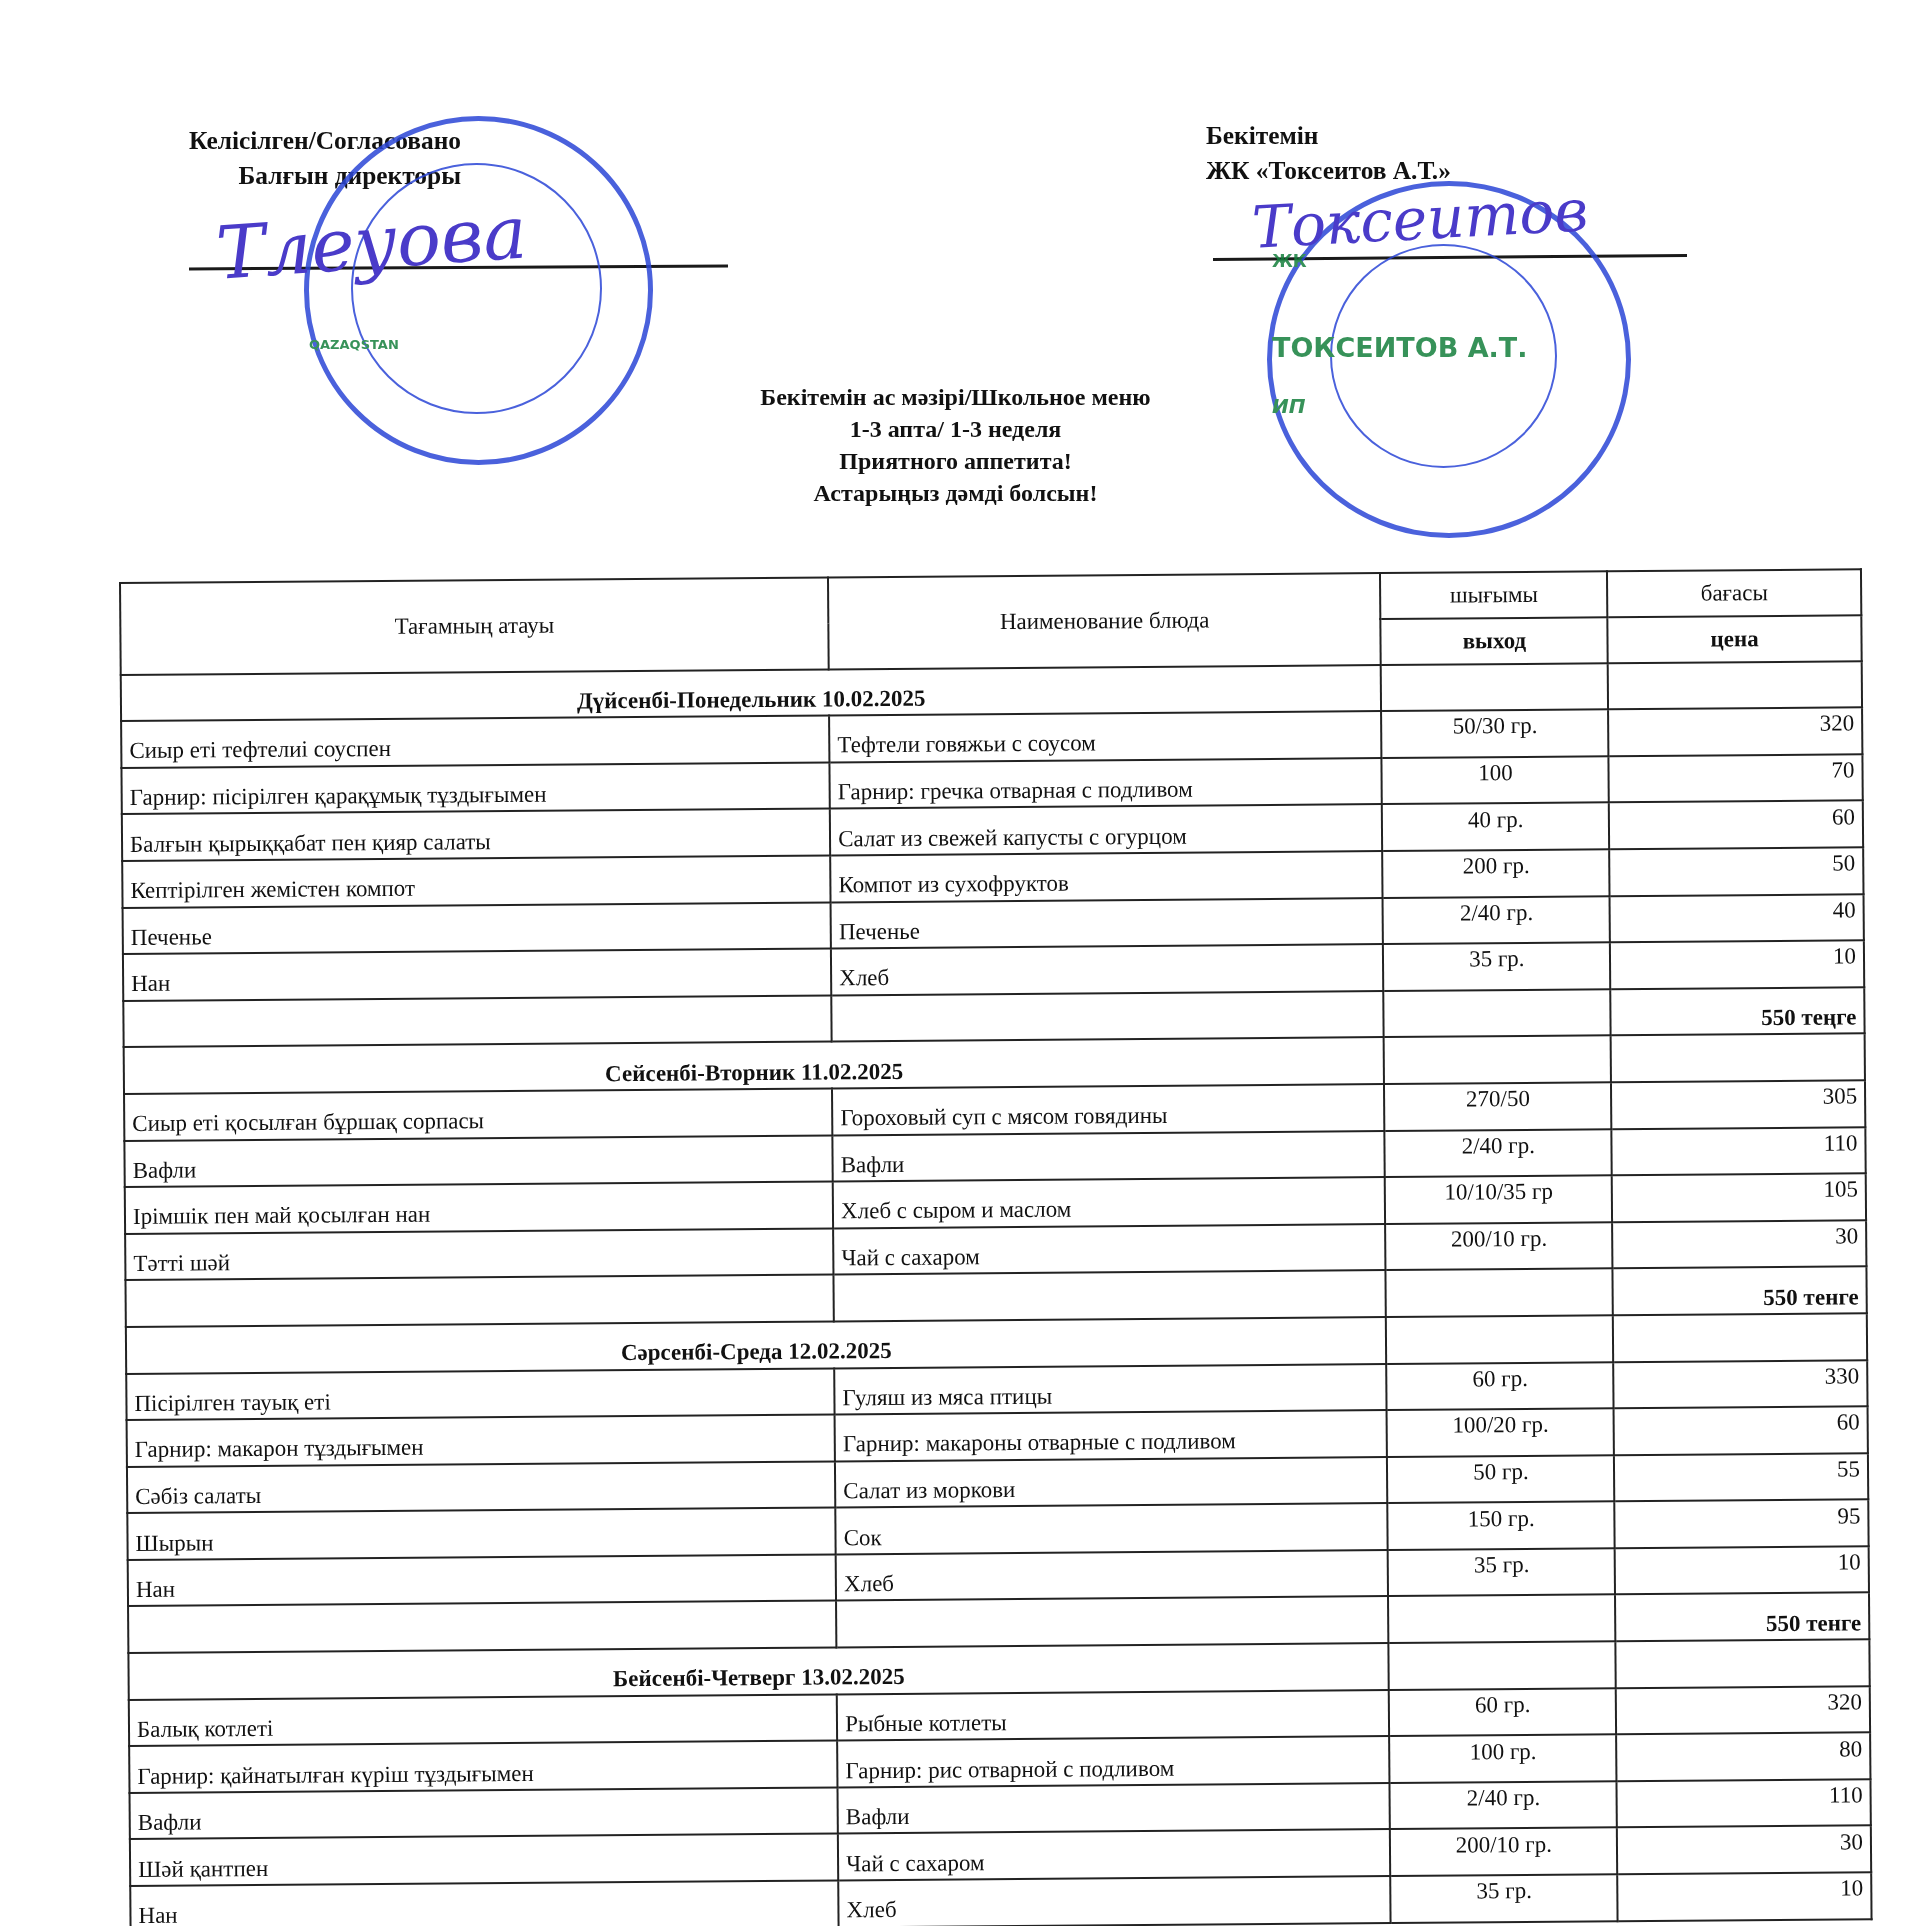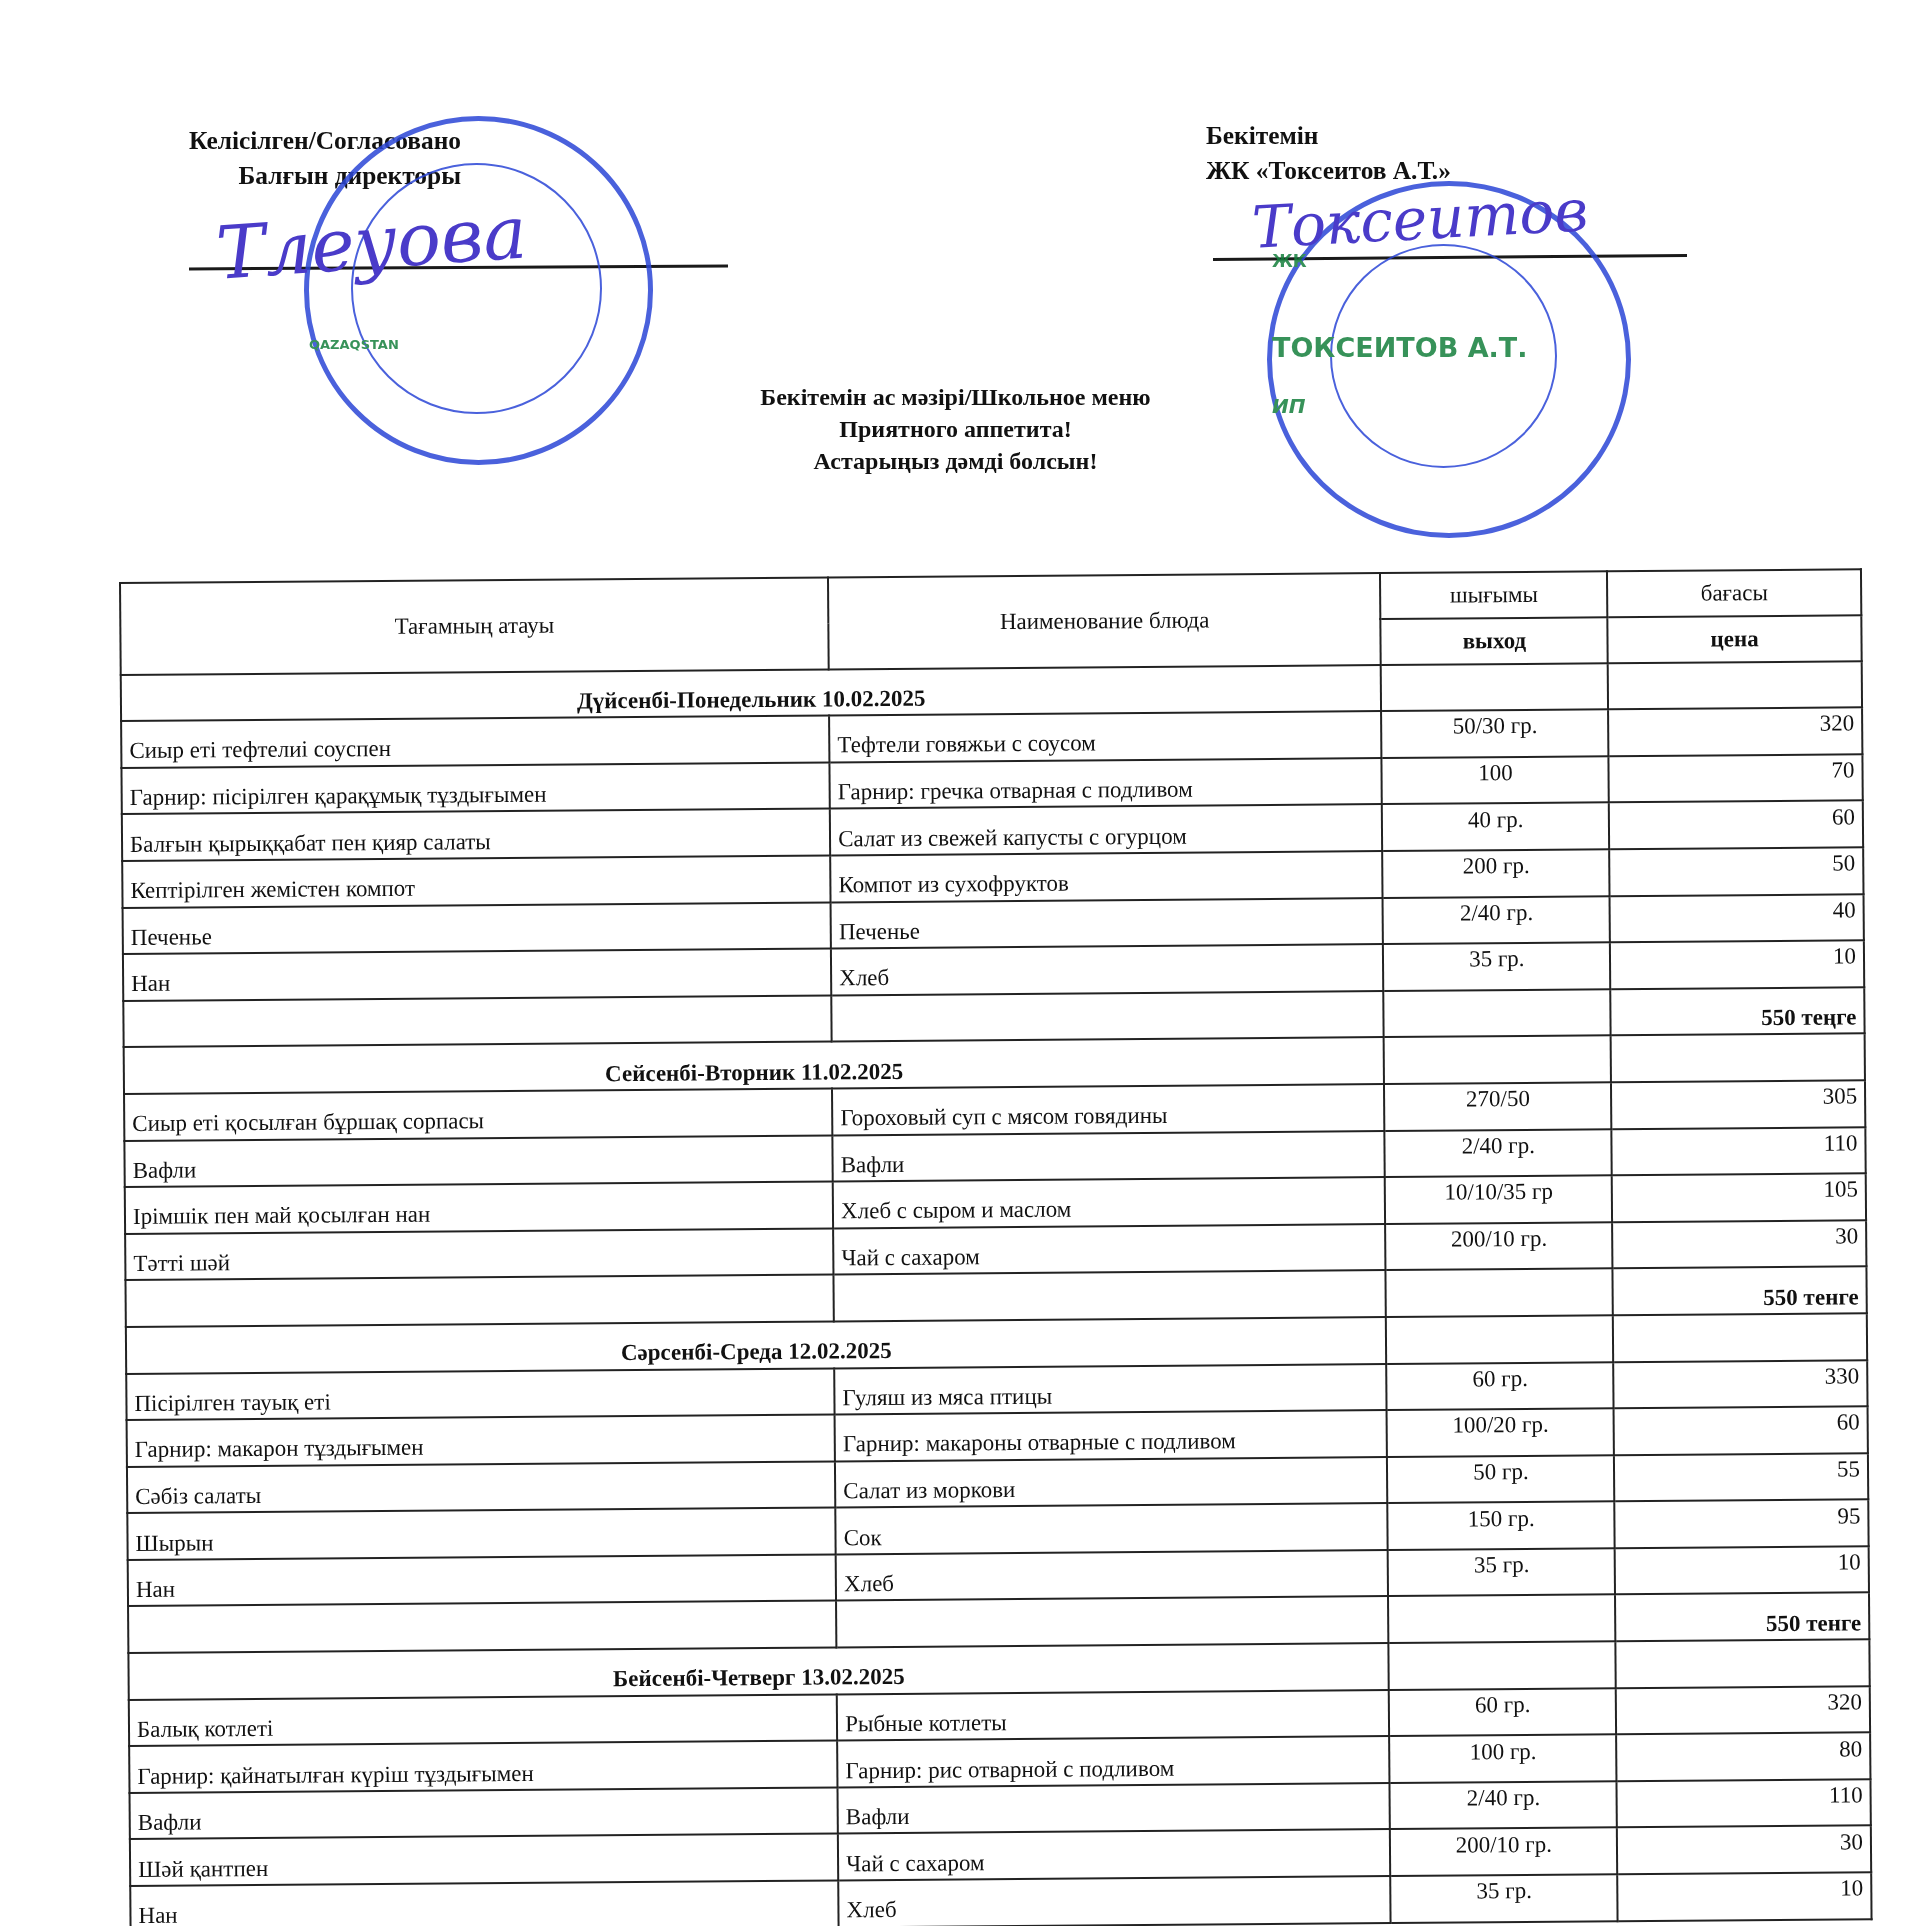--- a/index.html
+++ b/index.html
@@ -54,20 +54,21 @@
 <div class="stamp" style="left:1267px; top:181px; width:354px; height:347px;">
   <div class="stamp-inner" style="left:58px; top:58px; width:223px; height:220px;"></div>
   <div class="stamp-text" style="top:65px; font-size:17px;">ЖК</div>
   <div class="stamp-text" style="top:146px; font-size:27px;">ТОКСЕИТОВ А.Т.</div>
   <div class="stamp-text" style="top:208px; font-size:20px; font-style:italic;">ИП</div>
 </div>
 <div class="signature" style="left:1252px; top:185px; font-size:58px; transform:rotate(-3deg);">Токсеитов</div>
 
 <div class="title-block">
   <div>Бекітемін ас мәзірі/Школьное меню</div>
+  <div>1-3 апта/ 1-3 неделя</div>
   <div>Приятного аппетита!</div>
   <div>Астарыңыз дәмді болсын!</div>
 </div>
 
 <table class="menu">
   <colgroup>
       <col class="c1">
       <col class="c2">
       <col class="c3">
       <col class="c4">

